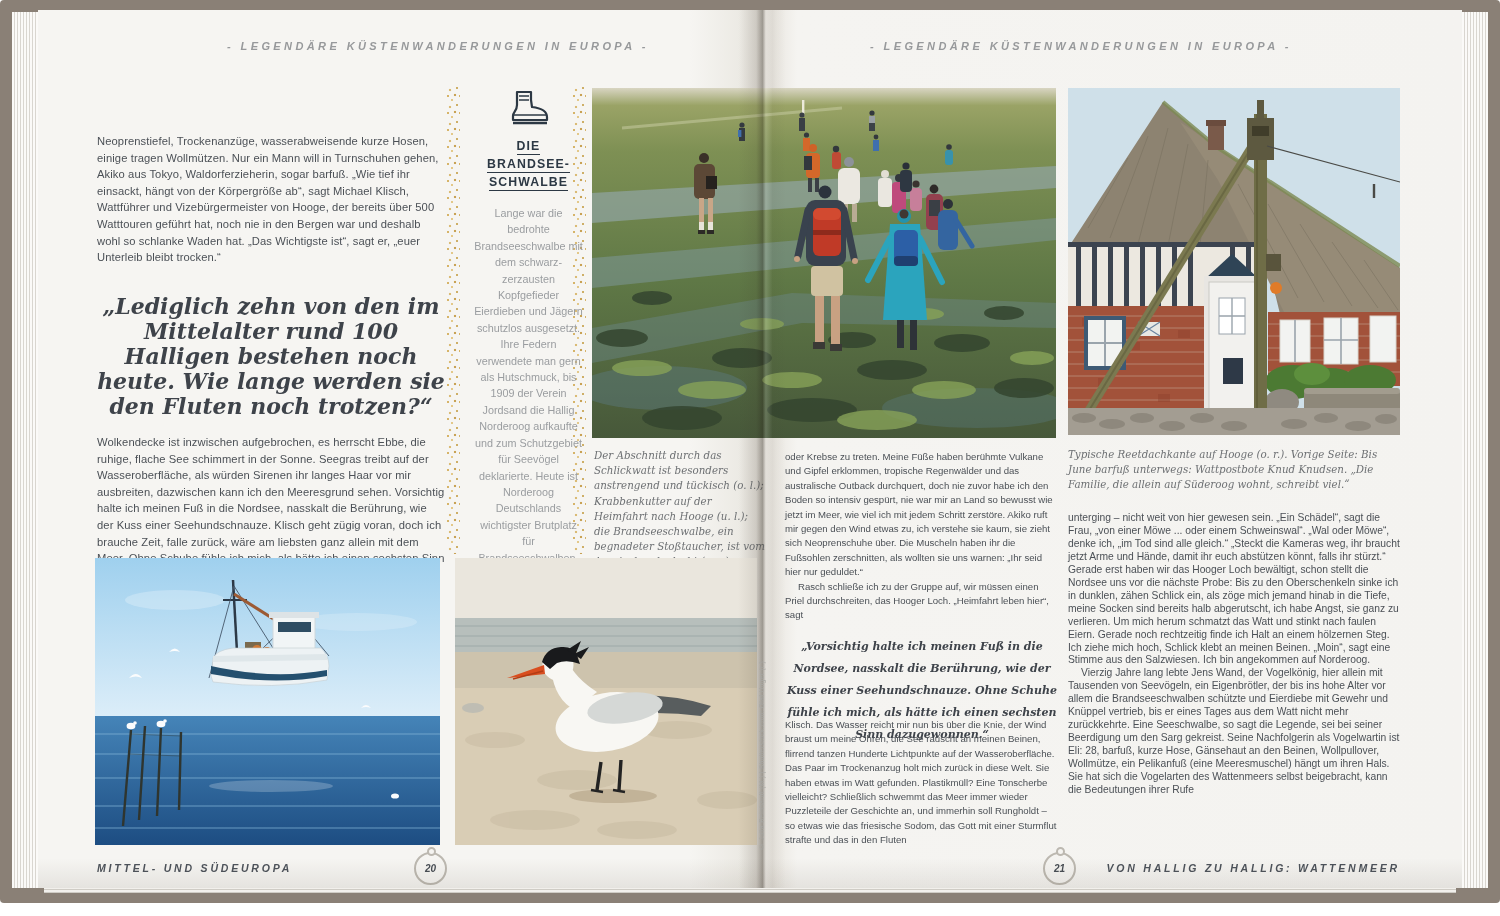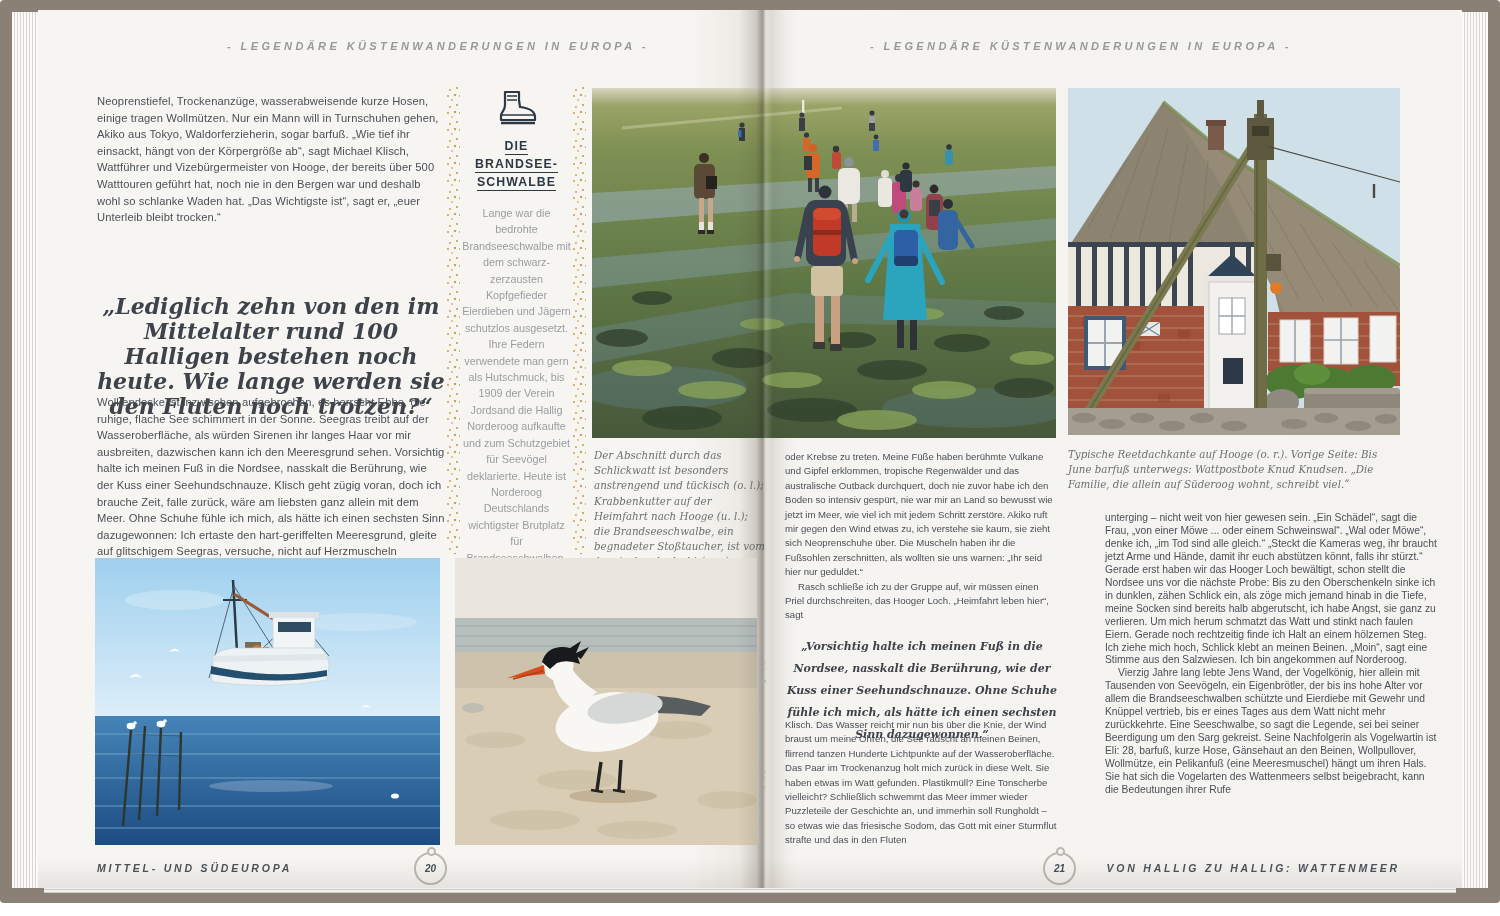--- a/index.html
+++ b/index.html
@@ -20,32 +20,32 @@
     background:linear-gradient(90deg,#d9d5ce 0,#ebe8e2 2%,#f5f4f1 5%,#f4f3f0 100%);}
   .spine{left:738px;top:10px;width:48px;height:878px;z-index:6;pointer-events:none;
     background:linear-gradient(90deg,rgba(60,52,40,0) 0,rgba(60,52,40,.10) 38%,
       rgba(42,36,26,.30) 49%,rgba(42,36,26,.34) 51%,rgba(255,255,255,.16) 58%,
       rgba(60,52,40,.05) 72%,rgba(60,52,40,0) 100%);}
   .page-shadow-b{left:38px;top:858px;width:1424px;height:30px;z-index:5;pointer-events:none;
     background:linear-gradient(180deg,rgba(80,70,55,0) 0,rgba(80,70,55,.10) 100%);}
   
   .running-head{font-style:italic;font-weight:bold;font-size:11px;letter-spacing:3.4px;
     color:#97999b;text-align:center;white-space:nowrap;}
-  .body-l{font-size:11.2px;line-height:16.6px;color:#4b5056;letter-spacing:.1px;}
+  .body-l{font-size:11.2px;line-height:16.6px;color:#4b5056;letter-spacing:.1px;margin-top:40px;}
   .body-r1{font-size:9.6px;line-height:14.4px;color:#4b5056;}
-  .body-r2{font-size:10.3px;line-height:12.95px;color:#4b5056;margin-left:37px;}
+  .body-r2{font-size:10.3px;line-height:12.95px;color:#4b5056;}
   .indent{text-indent:13px;}
   p{margin:0;}
   .pullquote{font-family:"DejaVu Serif",serif;font-style:italic;font-weight:600;
     color:#3e434a;text-align:center;}
   .pq-l{font-size:22px;line-height:25px;}
   .pq-r{font-size:11px;line-height:22px;margin-top:20px;}
   .caption{font-family:"DejaVu Serif",serif;font-style:italic;color:#6d7073;
     font-size:10.3px;line-height:15.2px;}
-  .sidebar{width:111px;text-align:center;}
+  .sidebar{width:111px;text-align:center;margin-left:12px;}
   .sidebar-title{font-weight:bold;font-size:12.3px;letter-spacing:1.1px;color:#2c3844;
     line-height:18px;margin-top:7px;}
   .sidebar-title span{border-bottom:1.6px solid #2c3844;padding-bottom:1px;}
   .sidebar-body{font-size:10.8px;line-height:16.4px;color:#9a9da0;margin-top:14px;}
   .ornament{width:13px;height:468px;opacity:.9;
     background-image:
       radial-gradient(circle at 3px 4px,  #d8b568 1.2px, rgba(0,0,0,0) 1.6px),
       radial-gradient(circle at 8px 9px,  #c49a45 1.2px, rgba(0,0,0,0) 1.6px),
       radial-gradient(circle at 5px 14px, #e2c47e 1.1px, rgba(0,0,0,0) 1.5px),
       radial-gradient(circle at 10px 2px, #caa858 1px,   rgba(0,0,0,0) 1.4px),

